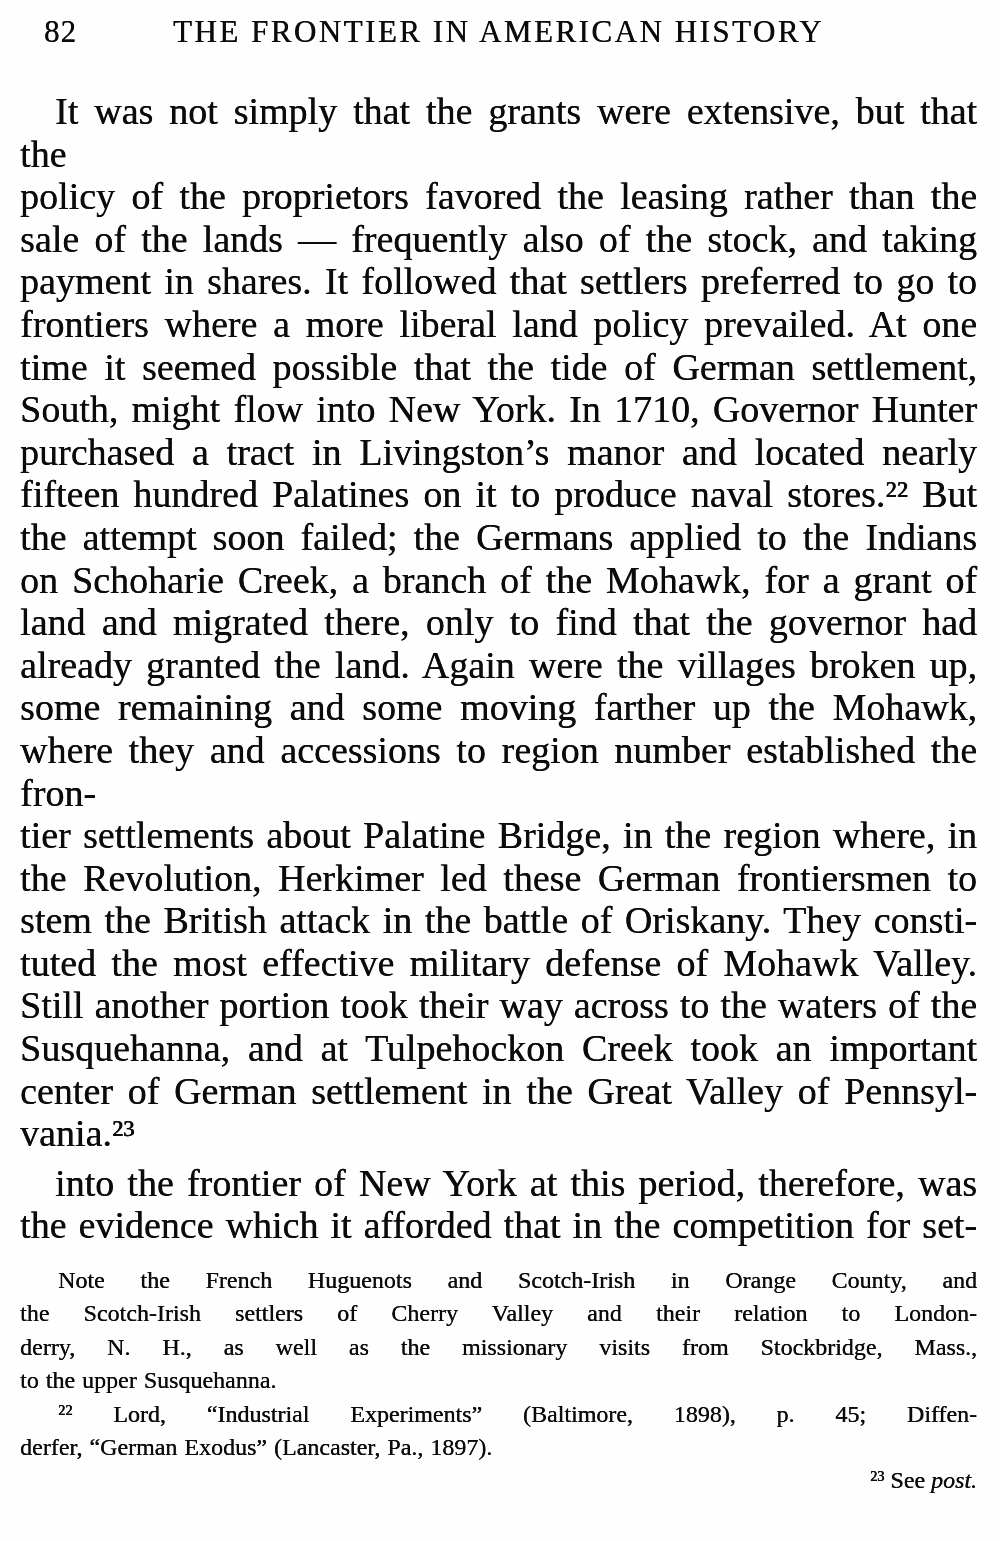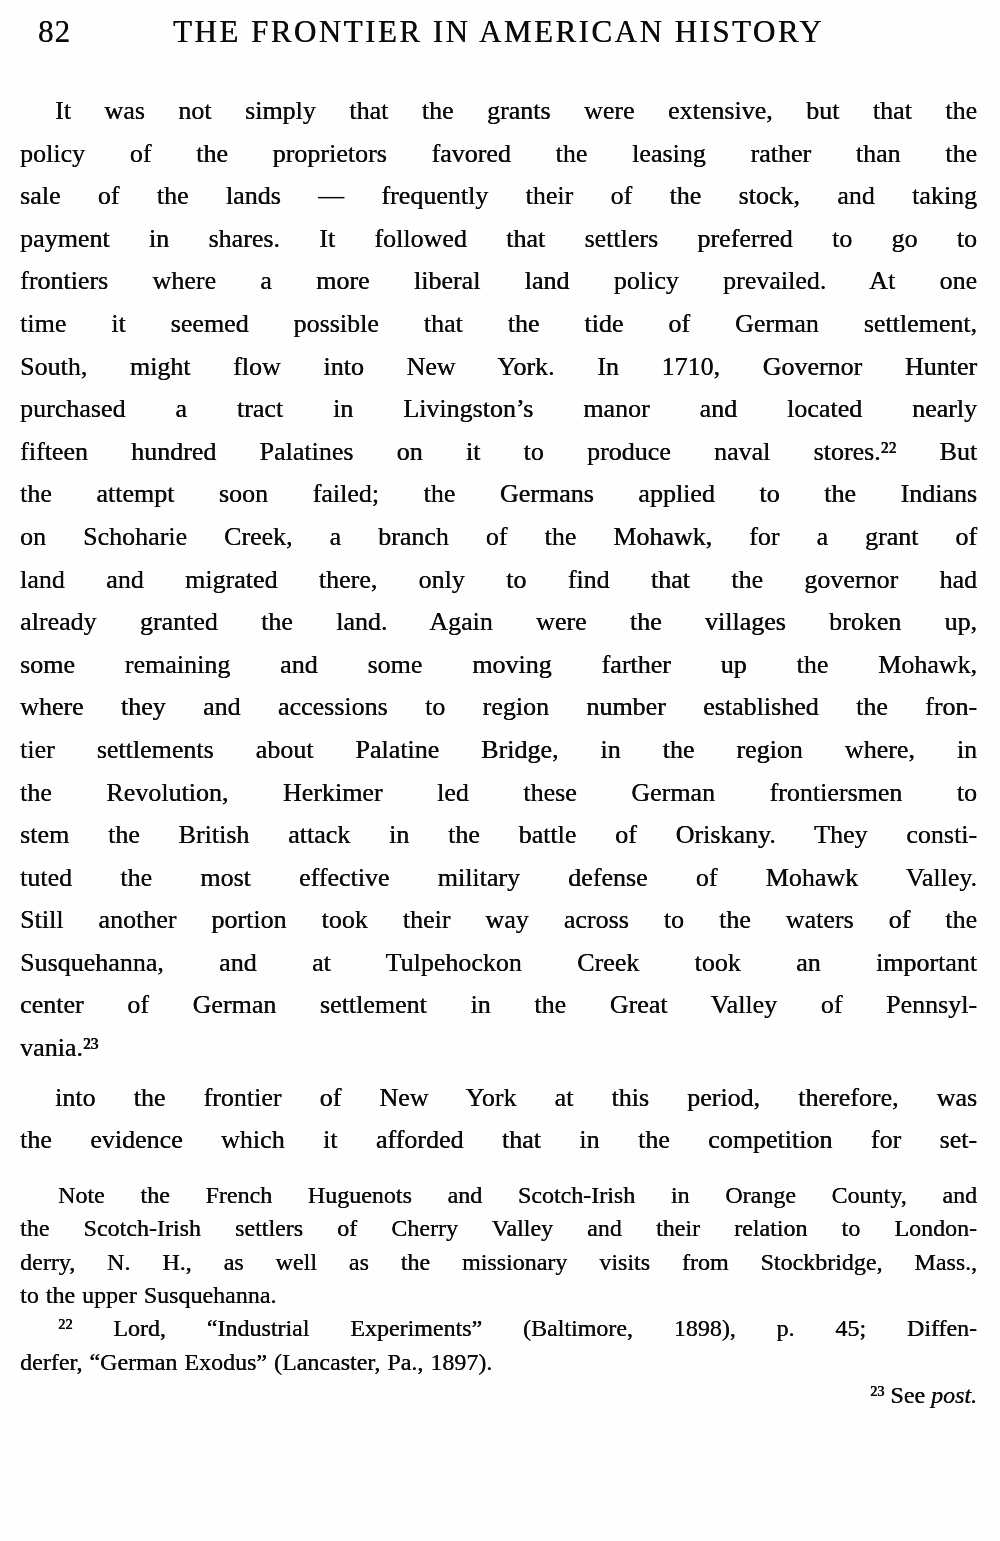--- a/index.html
+++ b/index.html
@@ -18,39 +18,39 @@
     padding: 12px 23px 0 20px;
     overflow: hidden;
     text-shadow: 0.35px 0 0 currentColor;
   }
   .page-header {
     position: relative;
     height: 42px;
   }
   .page-number {
     position: absolute;
-    left: 18px;
+    left: 24px;
     top: 2px;
     font-size: 31px;
     letter-spacing: 1px;
   }
   .running-title {
     margin: 0;
     padding-top: 2px;
     text-align: center;
     font-size: 31px;
     font-weight: normal;
     letter-spacing: 2.5px;
     white-space: nowrap;
   }
   .page-body {
     margin-top: 36px;
   }
   .para {
-    font-size: 26px;
+    font-size: 38px;
     line-height: 42.6px;
     font-family: Liberation Serif, serif;
   }
   .para + .para {
     margin-top: 7px;
   }
   .tline {
     text-align: justify;
     text-align-last: justify;
     word-spacing: 1px;
@@ -90,21 +90,21 @@
 
   <header class="page-header">
     <span class="page-number">82</span>
     <h1 class="running-title">THE FRONTIER IN AMERICAN HISTORY</h1>
   </header>
 
   <main class="page-body">
     <div class="para indent-first">
         <div class="tline">It was not simply that the grants were extensive, but that the</div>
         <div class="tline">policy of the proprietors favored the leasing rather than the</div>
-        <div class="tline">sale of the lands — frequently their of the stock, and taking</div>
+        <div class="tline">sale of the lands — frequently also of the stock, and taking</div>
         <div class="tline">payment in shares. It followed that settlers preferred to go to</div>
         <div class="tline">frontiers where a more liberal land policy prevailed. At one</div>
         <div class="tline">time it seemed possible that the tide of German settlement,</div>
         <div class="tline">South, might flow into New York. In 1710, Governor Hunter</div>
         <div class="tline">purchased a tract in Livingston’s manor and located nearly</div>
         <div class="tline">fifteen hundred Palatines on it to produce naval stores.²² But</div>
         <div class="tline">the attempt soon failed; the Germans applied to the Indians</div>
         <div class="tline">on Schoharie Creek, a branch of the Mohawk, for a grant of</div>
         <div class="tline">land and migrated there, only to find that the governor had</div>
         <div class="tline">already granted the land. Again were the villages broken up,</div>

